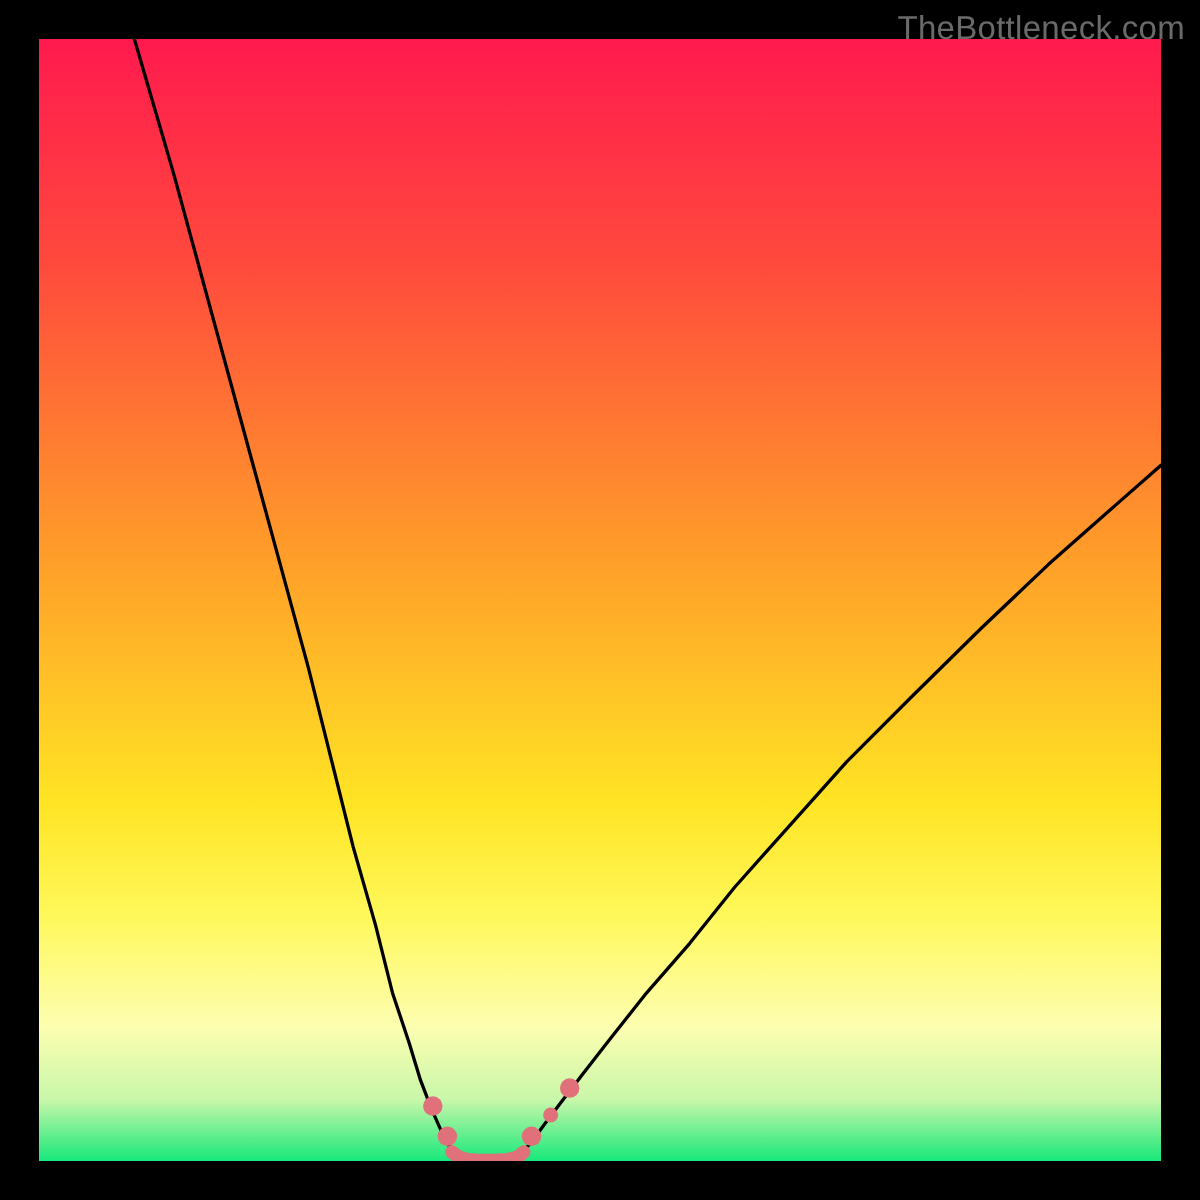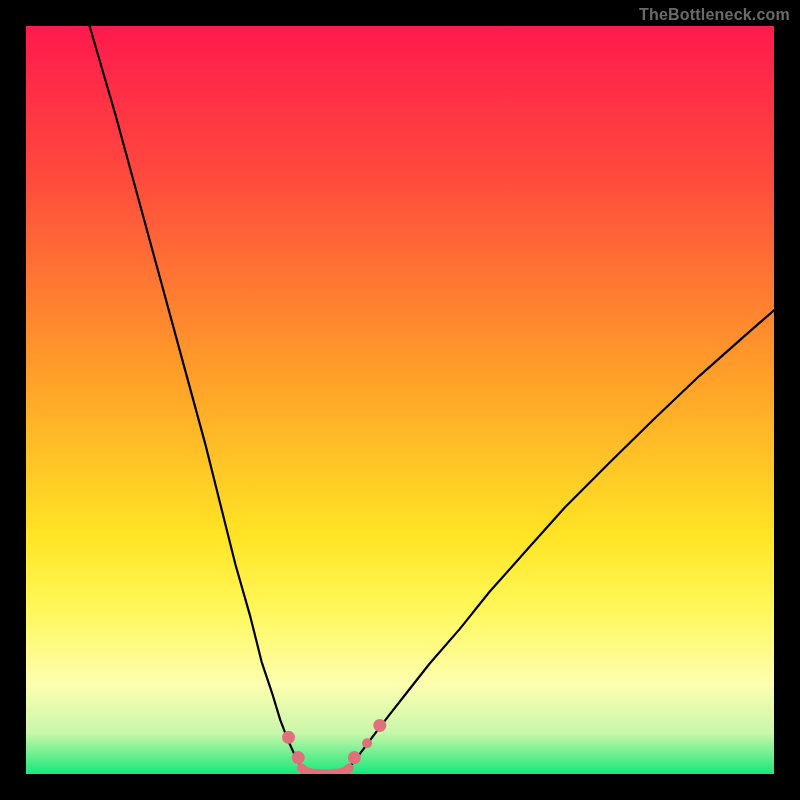--- a/index.html
+++ b/index.html
@@ -24,22 +24,22 @@
     left: 0;
     top: 0;
     width: 748px;
     height: 748px;
   }
   .watermark {
     position: absolute;
     top: 6px;
     right: 10px;
     color: #6a6a6a;
-    font-size: 16px;
-    font-weight: 700;
+    font-size: 22px;
+    font-weight: 400;
     letter-spacing: 0.2px;
     user-select: none;
     text-align: right;
   }
 </style>
 </head>
 <body>
 
 <div class="frame">
   <svg class="plot" viewBox="0 0 748 748" preserveAspectRatio="none">

